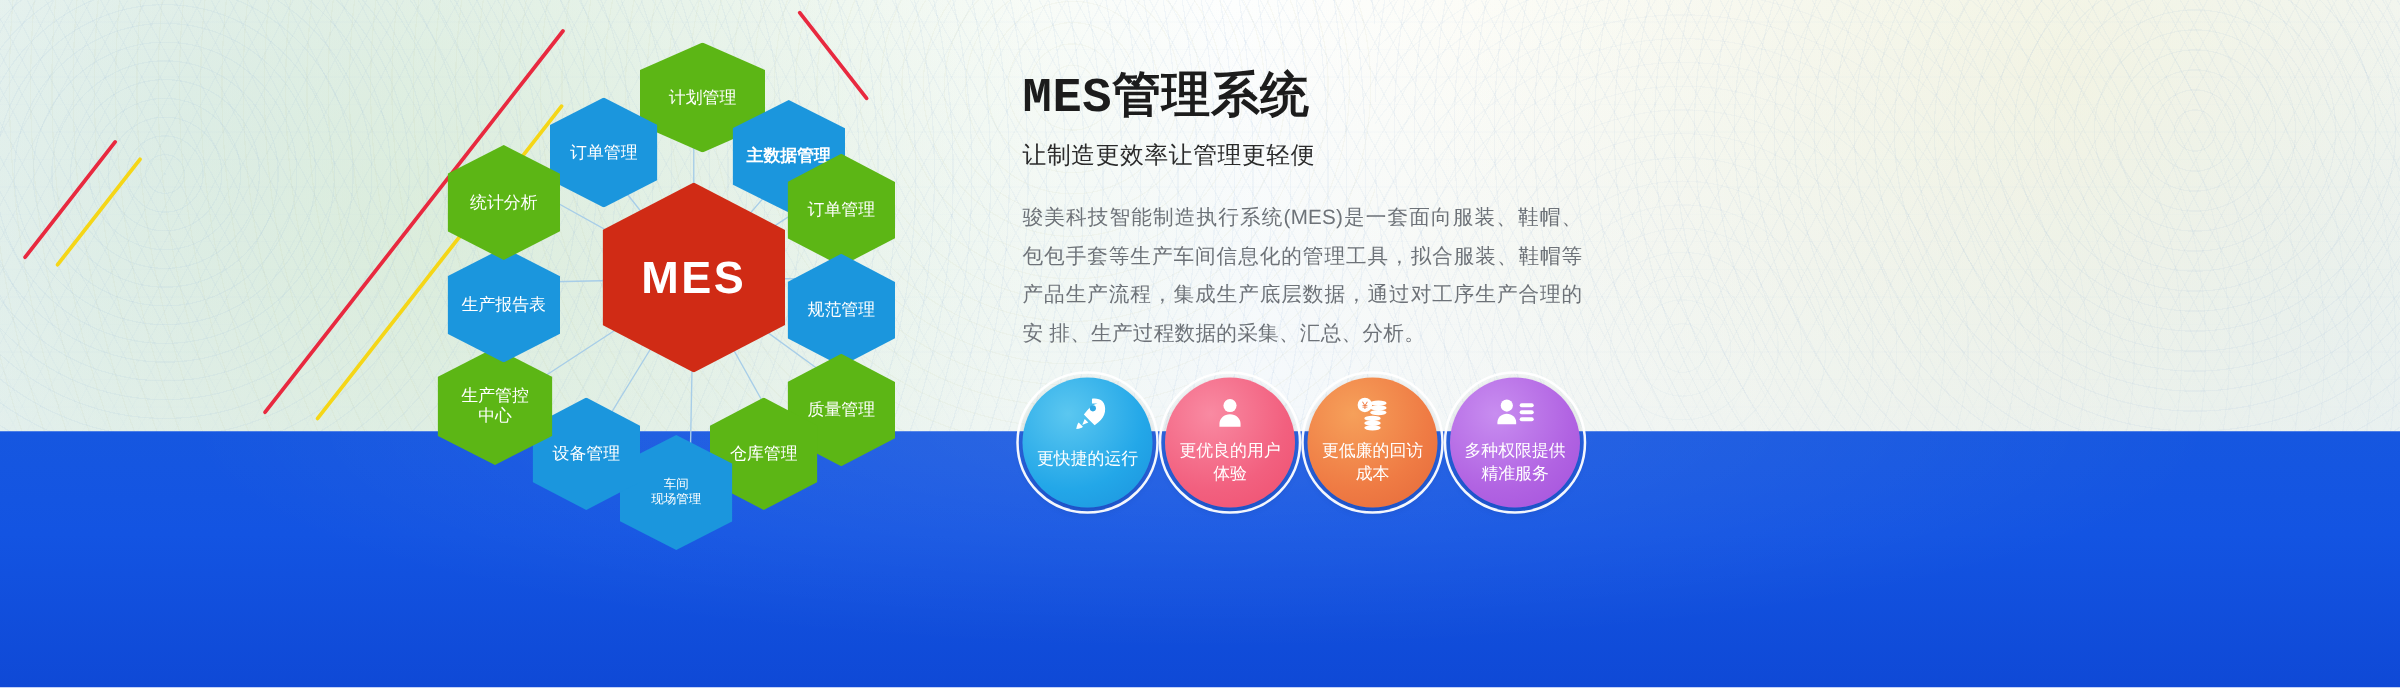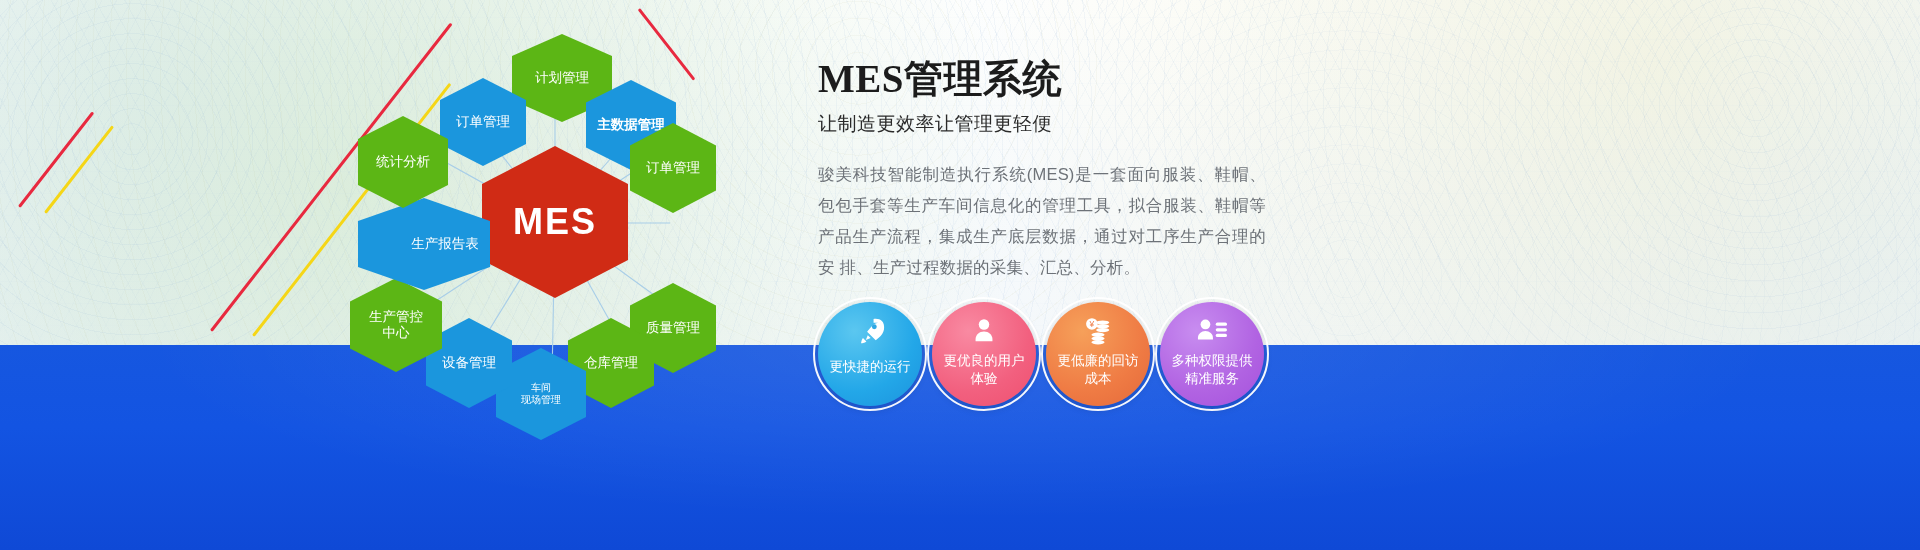--- a/index.html
+++ b/index.html
@@ -54,21 +54,21 @@
   .hex{position:absolute;display:flex;align-items:center;justify-content:center;text-align:center;
        clip-path:polygon(50% 0%,100% 25%,100% 75%,50% 100%,0% 75%,0% 25%);
        color:#fff;line-height:1.18;font-weight:400;}
   .hex.green{background:#5cb615;}
   .hex.blue {background:#1b96dd;}
   .hex.core {background:#d02b15;}
   .hex span{display:block;padding:0 4px;}
 
   
   .content{position:absolute;left:818px;top:58px;width:470px;}
-  .title{font-family:Liberation Serif, serif;font-weight:bold;font-size:39px;
+  .title{font-family:Liberation Mono, monospace;font-weight:bold;font-size:39px;
          color:#1c1c1c;letter-spacing:.5px;line-height:1.1;margin:0;}
   .subtitle{font-size:19px;color:#2a2a2a;margin:10px 0 0 0;letter-spacing:.5px;font-weight:400;}
   .para{margin:22px 0 0 0;font-size:16.5px;line-height:31px;color:#6d7278;
         text-align:justify;width:448px;letter-spacing:.2px;}
 
   
   .badges{position:absolute;left:818px;top:302px;width:470px;height:110px;display:flex;gap:10px;}
   .badge{position:relative;width:104px;height:104px;border-radius:50%;
          display:flex;flex-direction:column;align-items:center;justify-content:flex-end;
          color:#fff;font-size:13.5px;line-height:18px;text-align:center;
@@ -131,20 +131,23 @@
       </div>
 
     <div class="hex blue" style="left:256px;top:62px;width:90px;height:90px;font-size:13.5px;font-weight:bold;">
       <span>主数据管理</span>
       </div>
 
     <div class="hex green" style="left:300px;top:105px;width:86px;height:90px;font-size:13.5px;">
       <span>订单管理</span>
       </div>
 
+    <div class="hex blue" style="left:300px;top:185px;width:86px;height:90px;font-size:13.5px;">
+      <span>规范管理</span>
+      </div>
 
     <div class="hex green" style="left:300px;top:265px;width:86px;height:90px;font-size:13.5px;">
       <span>质量管理</span>
       </div>
 
     <div class="hex green" style="left:238px;top:300px;width:86px;height:90px;font-size:13.5px;">
       <span>仓库管理</span>
       </div>
 
     <div class="hex blue" style="left:166px;top:330px;width:90px;height:92px;font-size:10px;">
@@ -152,21 +155,21 @@
       </div>
 
     <div class="hex blue" style="left:96px;top:300px;width:86px;height:90px;font-size:13.5px;">
       <span>设备管理</span>
       </div>
 
     <div class="hex green" style="left:20px;top:260px;width:92px;height:94px;font-size:13.5px;align-items:center;">
       <span>生产管控<br>中心</span>
       </div>
 
-    <div class="hex blue" style="left:28px;top:180px;width:90px;height:92px;font-size:13.5px;padding-left:42px;">
+    <div class="hex blue" style="left:28px;top:180px;width:90px;height:92px;font-size:13.5px;">
       <span>生产报告表</span>
       </div>
 
     <div class="hex green" style="left:28px;top:98px;width:90px;height:92px;font-size:13.5px;">
       <span>统计分析</span>
       </div>
   </div>
 
   <div class="content">
     <h1 class="title">MES管理系统</h1>

